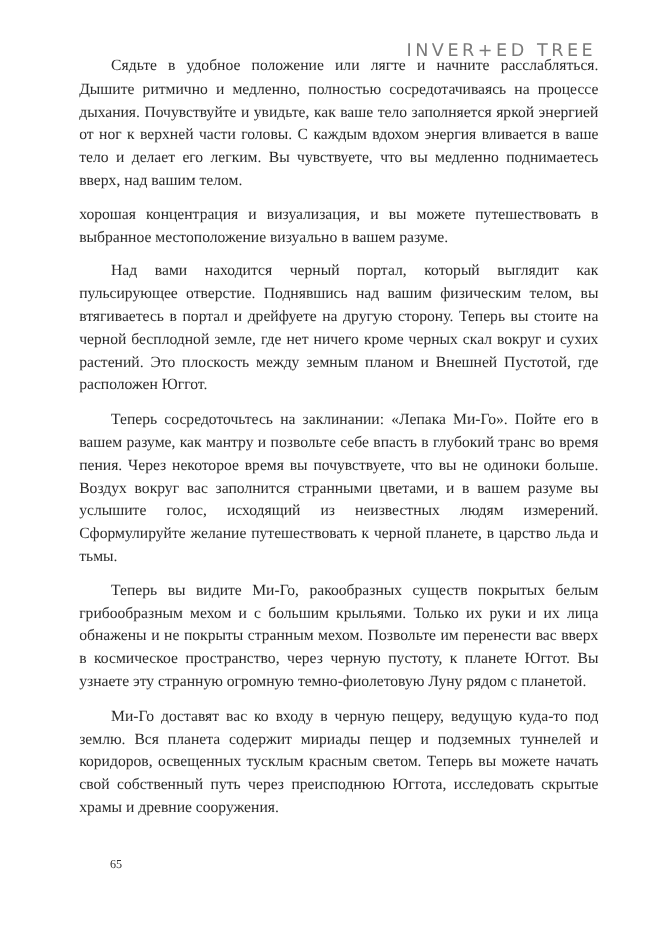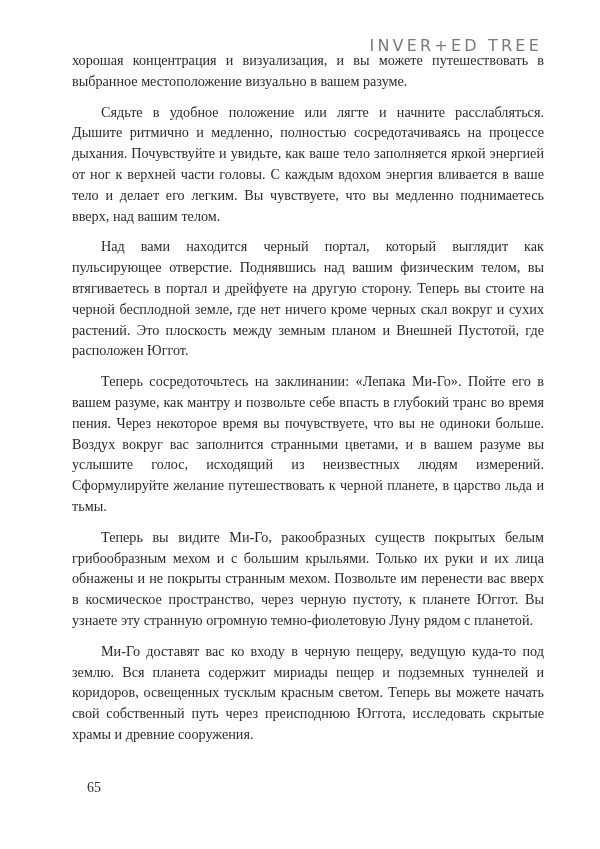--- a/index.html
+++ b/index.html
@@ -39,33 +39,33 @@
       text-indent: 0;
     }
     .para.indent {
       text-indent: 29px;
     }
     .para.indent-wide {
       text-indent: 32px;
     }
     .page-number {
       position: absolute;
-      left: 87px;
+      left: 100px;
       top: 780px;
-      font-size: 14px;
+      font-size: 11px;
       color: #2a2a2a;
     }
   </style>
 </head>
 <body>
 
 <div class="header">INVER+ED TREE</div>
 
 <div class="page-body">
+  <p class="para indent">Сядьте в удобное положение или лягте и начните расслабляться. Дышите ритмично и медленно, полностью сосредотачиваясь на процессе дыхания. Почувствуйте и увидьте, как ваше тело заполняется яркой энергией от ног к верхней части головы. С каждым вдохом энергия вливается в ваше тело и делает его легким. Вы чувствуете, что вы медленно поднимаетесь вверх, над вашим телом.</p>
   <p class="para">хорошая концентрация и визуализация, и вы можете путешествовать в выбранное местоположение визуально в вашем разуме.</p>
-  <p class="para indent">Сядьте в удобное положение или лягте и начните расслабляться. Дышите ритмично и медленно, полностью сосредотачиваясь на процессе дыхания. Почувствуйте и увидьте, как ваше тело заполняется яркой энергией от ног к верхней части головы. С каждым вдохом энергия вливается в ваше тело и делает его легким. Вы чувствуете, что вы медленно поднимаетесь вверх, над вашим телом.</p>
   <p class="para indent">Над вами находится черный портал, который выглядит как пульсирующее отверстие. Поднявшись над вашим физическим телом, вы втягиваетесь в портал и  дрейфуете на другую сторону. Теперь вы стоите на черной бесплодной земле, где нет ничего кроме черных скал вокруг и сухих растений. Это плоскость между земным планом и Внешней Пустотой, где расположен Юггот.</p>
   <p class="para indent">Теперь сосредоточьтесь на заклинании: «Лепака Ми-Го». Пойте его в вашем разуме, как мантру и позвольте себе впасть в глубокий транс во время пения. Через некоторое время вы  почувствуете, что вы не одиноки больше. Воздух вокруг вас заполнится странными цветами, и в вашем разуме вы услышите голос, исходящий из  неизвестных людям измерений. Сформулируйте желание путешествовать к черной планете, в царство льда и тьмы.</p>
   <p class="para indent">Теперь вы видите Ми-Го, ракообразных существ покрытых белым грибообразным мехом и с большим крыльями. Только их руки и их лица обнажены и не покрыты странным мехом. Позвольте им перенести вас вверх в космическое пространство, через черную пустоту, к планете Юггот. Вы узнаете эту странную огромную темно-фиолетовую Луну рядом с планетой.</p>
   <p class="para indent">Ми-Го доставят вас ко входу в черную пещеру, ведущую куда-то под землю. Вся планета содержит мириады пещер и подземных туннелей и коридоров, освещенных тусклым красным светом. Теперь вы можете начать свой собственный путь через  преисподнюю Юггота, исследовать скрытые храмы и древние сооружения.</p>
 </div>
 
 <div class="page-number">65</div>
 
 </body></html>

